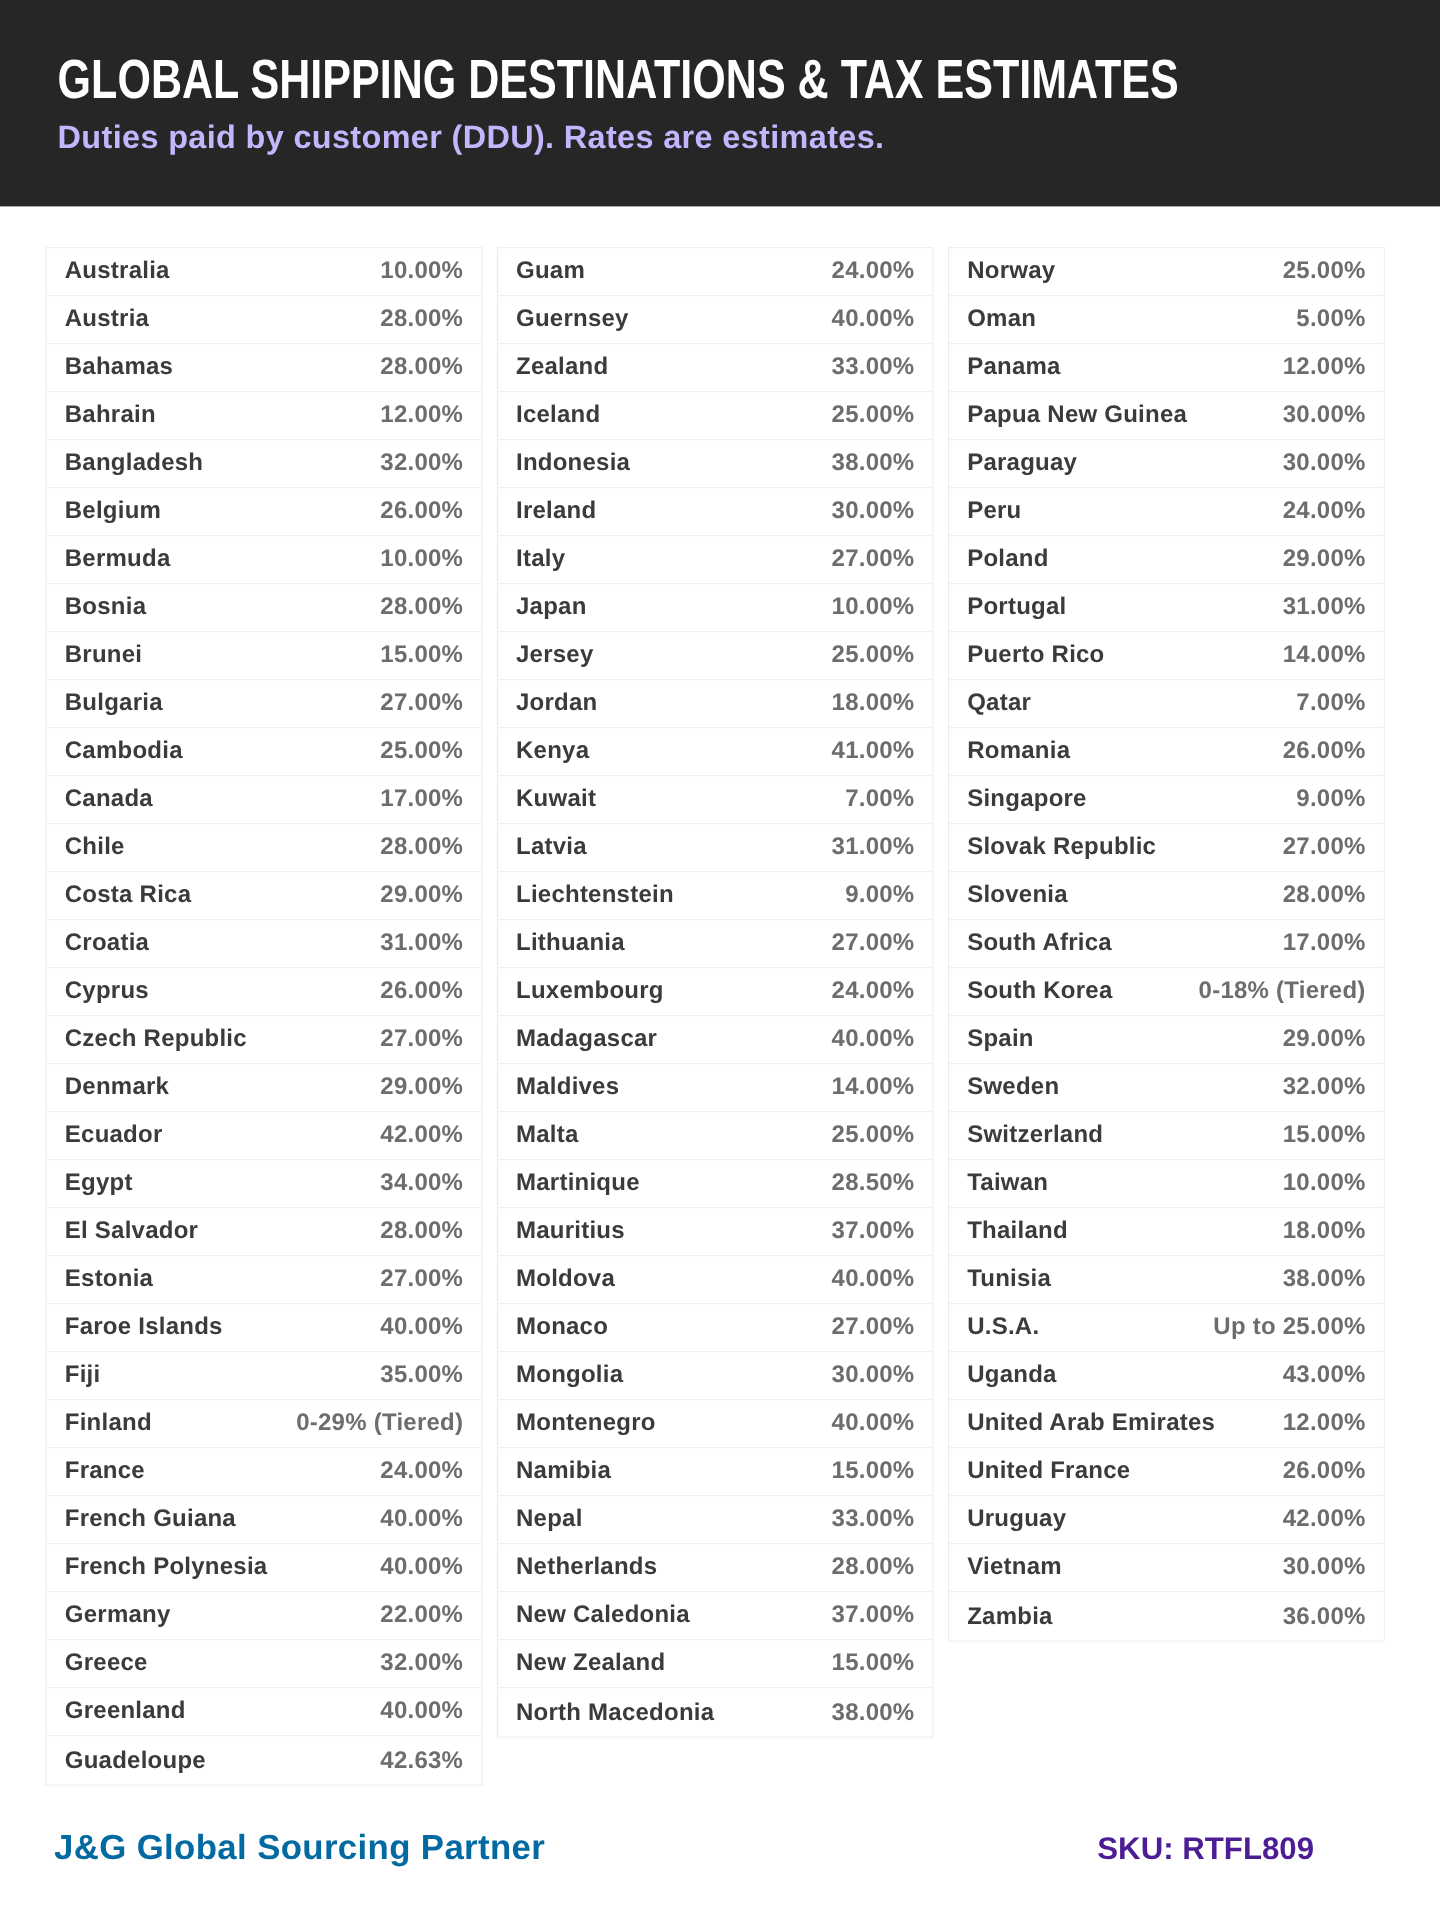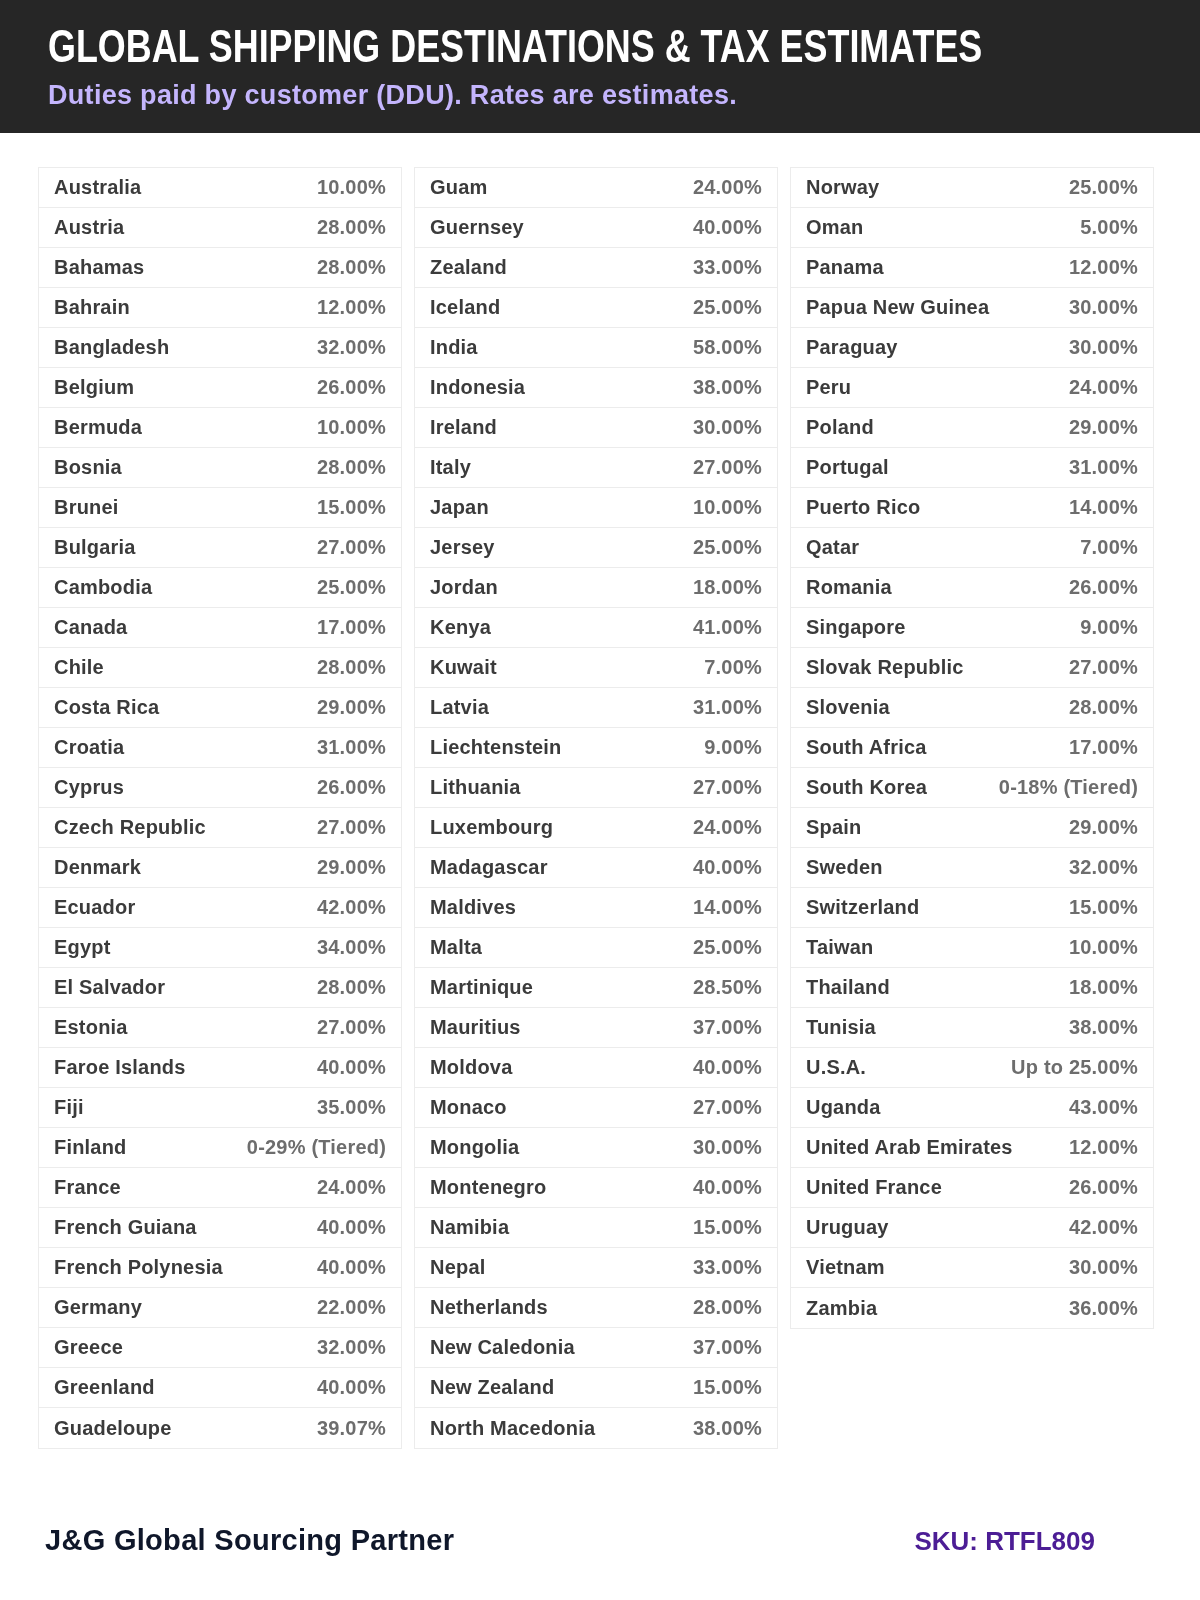--- a/index.html
+++ b/index.html
@@ -10,21 +10,21 @@
   }
   body {
     width: 1200px;
     height: 1600px;
     overflow: hidden;
     position: relative;
   }
   
   .header {
     background: #262626;
-    height: 133px;
+    height: 172px;
     padding: 0 48px;
     box-sizing: border-box;
     display: flex;
     flex-direction: column;
     justify-content: center;
   }
   .header .title {
     color: #ffffff;
     font-size: 46px;
     font-weight: 700;
@@ -87,21 +87,21 @@
     position: absolute;
     left: 0;
     right: 0;
     top: 1524px;
     padding: 0 105px 0 45px;
     display: flex;
     justify-content: space-between;
     align-items: baseline;
   }
   .brand {
-    color: #0f172a;
+    color: #0369a1;
     font-size: 29px;
     font-weight: 700;
     letter-spacing: 0.3px;
     white-space: nowrap;
   }
   .sku {
     color: #4c1d95;
     font-size: 26px;
     font-weight: 700;
     white-space: nowrap;
@@ -236,43 +236,39 @@
       <div class="row">
         <span class="country">Greece</span>
         <span class="rate">32.00%</span>
       </div>
       <div class="row">
         <span class="country">Greenland</span>
         <span class="rate">40.00%</span>
       </div>
       <div class="row">
         <span class="country">Guadeloupe</span>
-        <span class="rate">39.07%</span>
+        <span class="rate">42.63%</span>
       </div>
     </div>
   <div class="col">
       <div class="row">
         <span class="country">Guam</span>
         <span class="rate">24.00%</span>
       </div>
       <div class="row">
         <span class="country">Guernsey</span>
         <span class="rate">40.00%</span>
       </div>
       <div class="row">
         <span class="country">Zealand</span>
         <span class="rate">33.00%</span>
       </div>
       <div class="row">
         <span class="country">Iceland</span>
         <span class="rate">25.00%</span>
-      </div>
-      <div class="row">
-        <span class="country">India</span>
-        <span class="rate">58.00%</span>
       </div>
       <div class="row">
         <span class="country">Indonesia</span>
         <span class="rate">38.00%</span>
       </div>
       <div class="row">
         <span class="country">Ireland</span>
         <span class="rate">30.00%</span>
       </div>
       <div class="row">

